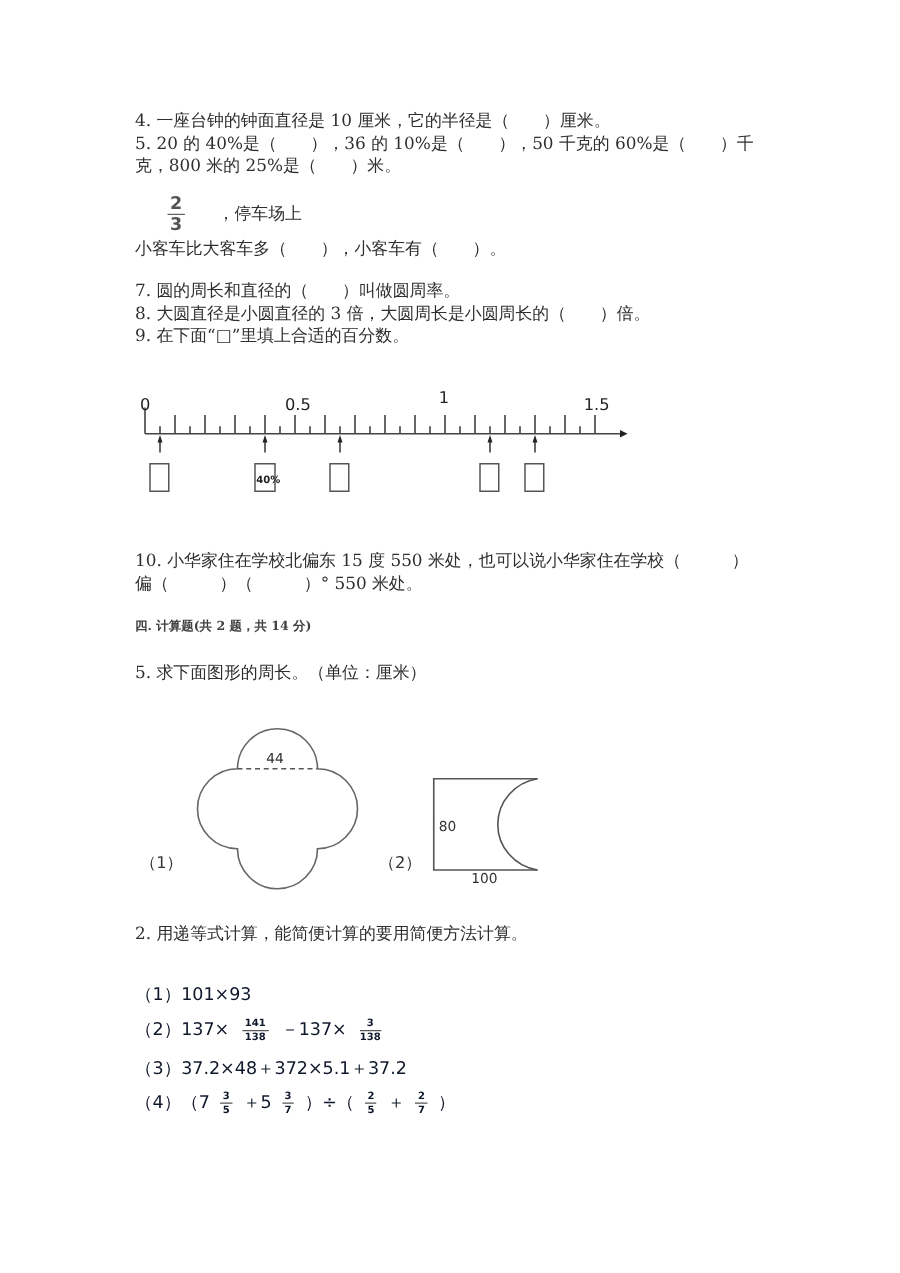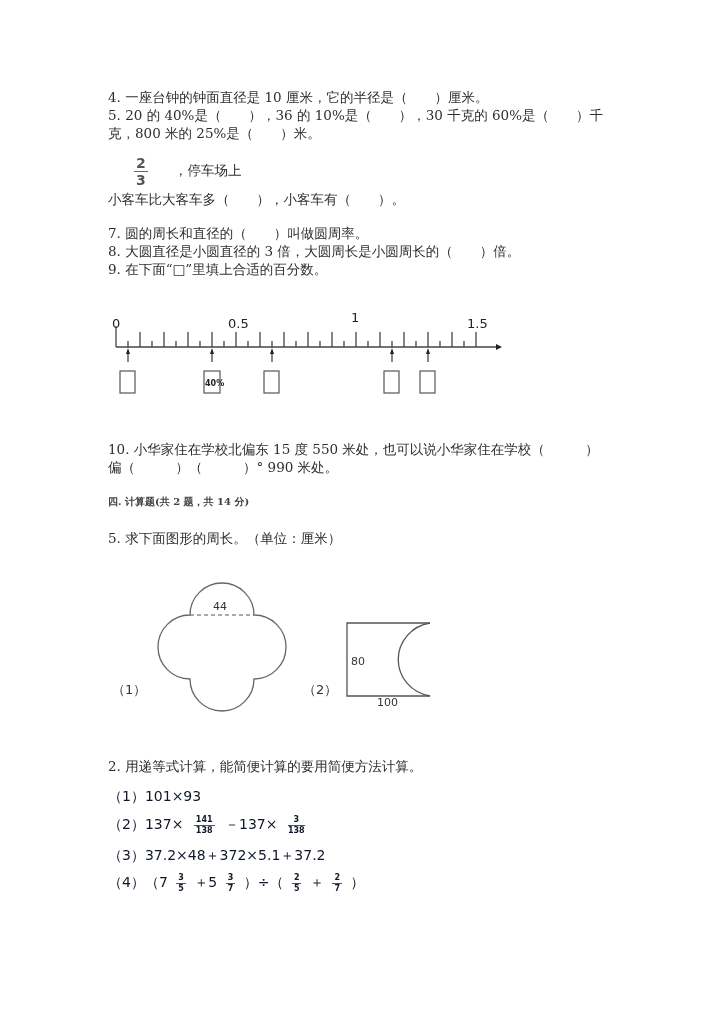--- a/index.html
+++ b/index.html
@@ -13,21 +13,21 @@
   .frac.big { font-size: 14px; font-weight: bold; color: #555; }
   .frac.big .num { border-bottom: 1.5px solid #666; }
   .frac.small { font-size: 8px; font-weight: bold; }
   .calc { font-family: "DejaVu Sans", sans-serif; font-size: 14px; color: #0f172a; }
   svg text { font-family: "DejaVu Sans", sans-serif; }
 </style>
 </head>
 <body>
 
 <div class="line" style="top:88px;">4. 一座台钟的钟面直径是 10 厘米，它的半径是（　　）厘米。</div>
-<div class="line" style="top:106px;">5. 20 的 40%是（　　），36 的 10%是（　　），30 千克的 60%是（　　）千</div>
+<div class="line" style="top:106px;">5. 20 的 40%是（　　），36 的 10%是（　　），50 千克的 60%是（　　）千</div>
 <div class="line" style="top:124px;">克，800 米的 25%是（　　）米。</div>
 
 <div class="line" style="top:156px;">
   <span class="frac big" style="margin:0 22px 0 26px;">
     <span class="num">2</span>
     <span class="den">3</span>
   </span>
   <span>，停车场上</span>
 </div>
 <div class="line" style="top:190px;">小客车比大客车多（　　），小客车有（　　）。</div>
@@ -101,21 +101,21 @@
 
   <g font-size="13" fill="#222">
     <text x="112" y="28">0</text>
     <text x="228" y="28">0.5</text>
     <text x="351" y="22">1</text>
     <text x="467" y="28">1.5</text>
   </g>
 </svg>
 
 <div class="line" style="top:440px;">10. 小华家住在学校北偏东 15 度 550 米处，也可以说小华家住在学校（　　　）</div>
-<div class="line" style="top:458px;">偏（　　　）（　　　）° 990 米处。</div>
+<div class="line" style="top:458px;">偏（　　　）（　　　）° 550 米处。</div>
 
 <div class="line section" style="top:493px;">四. 计算题(共 2 题，共 14 分)</div>
 <div class="line" style="top:529px;">5. 求下面图形的周长。（单位：厘米）</div>
 
 <svg style="position:absolute; left:0; top:570px;" width="720" height="150">
 
   <g stroke="#666" stroke-width="1.3" fill="none">
     <path d="M190,45 A32,32 0 0 1 254,45 A32,32 0 0 1 254,109 A32,32 0 0 1 190,109 A32,32 0 0 1 190,45 Z"></path>
   </g>
   <line x1="190" y1="45" x2="254" y2="45" stroke="#555" stroke-width="1.2" stroke-dasharray="4,3"></line>
@@ -124,21 +124,21 @@
 
   <g stroke="#555" stroke-width="1.3" fill="none">
     <path d="M430,53 L347,53 L347,126 L430,126"></path>
     <path d="M430,53 A38,37 0 0 0 430,126"></path>
   </g>
   <text x="351" y="95" font-size="11" fill="#333">80</text>
   <text x="377" y="136" font-size="11" fill="#333">100</text>
   <text x="303" y="124" font-size="13" fill="#333">（2）</text>
 </svg>
 
-<div class="line" style="top:738px;margin-top:19px;">2. 用递等式计算，能简便计算的要用简便方法计算。</div>
+<div class="line" style="top:738px;">2. 用递等式计算，能简便计算的要用简便方法计算。</div>
 
 <div class="line calc" style="top:787px;">（1）101×93</div>
 
 <div class="line calc" style="top:815px;">
   <span>（2）137×</span>
   <span class="frac small" style="margin:0 6px;">
     <span class="num">141</span>
     <span class="den">138</span>
   </span>
   <span>－137×</span>

